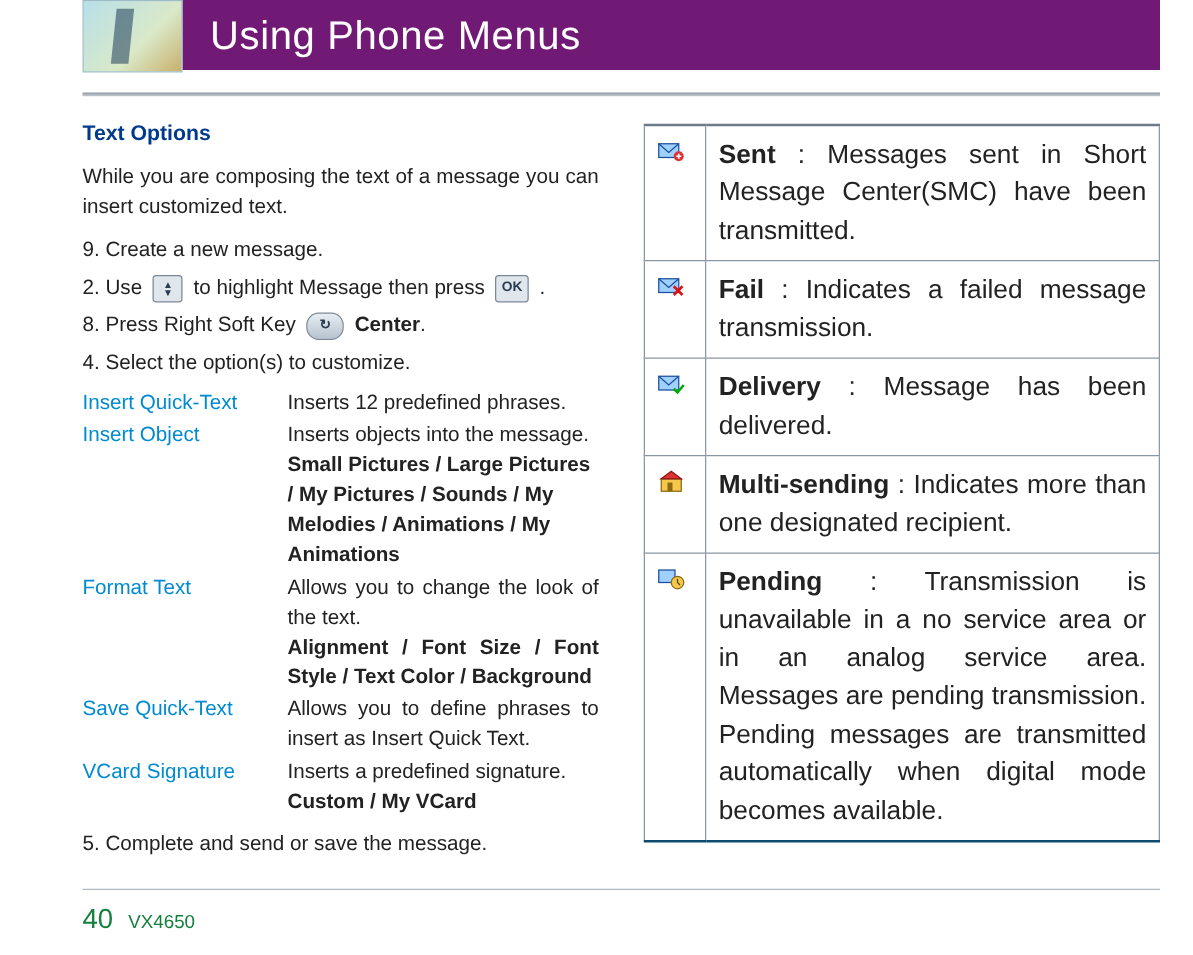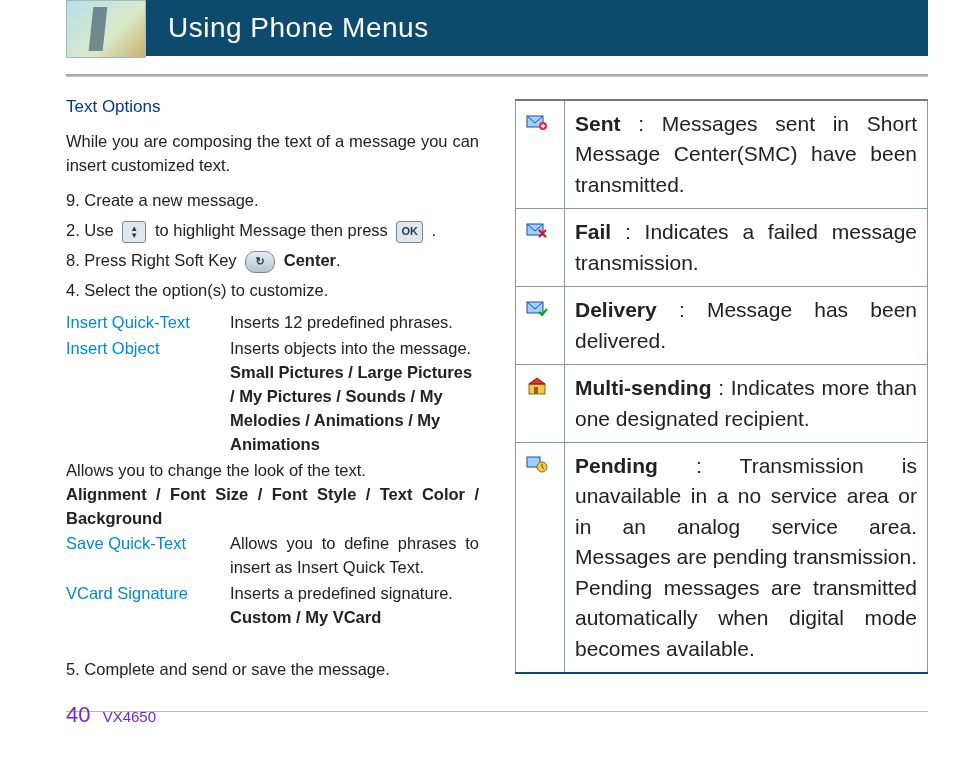--- a/index.html
+++ b/index.html
@@ -1,45 +1,45 @@
 <!DOCTYPE html>
 <html><head>
 <meta charset="utf-8">
 <style>
   html,body{margin:0;padding:0;background:#fff;font-family:"Helvetica Neue",Arial,sans-serif;color:#222;-webkit-font-smoothing:antialiased}
   .page{width:954px;height:764px;position:relative;box-sizing:border-box;padding:0 26px 0 26px}
   .hdr{display:flex;align-items:stretch;height:56px;margin-left:40px}
   .hdr-img{width:78px;height:56px;background:linear-gradient(135deg,#b7dfe9 0%,#d9e9c8 60%,#c9b06c 100%);border:1px solid #9bbcc5;position:relative;overflow:hidden}
   .hdr-img::after{content:"";position:absolute;left:24px;top:6px;width:14px;height:44px;background:rgba(30,60,90,.55);transform:skewX(-6deg)}
-  .hdr-bar{flex:1;background:#0c4a6e;display:flex;align-items:center;padding-left:22px;color:#fff;font-size:28px;letter-spacing:.5px;font-weight:400}
+  .hdr-bar{flex:1;background:#701a75;display:flex;align-items:center;padding-left:22px;color:#fff;font-size:32px;letter-spacing:.5px;font-weight:400}
   .rule{margin:18px 0 14px 40px;height:3px;background:linear-gradient(#8d99a6,#c8cdd3)}
   .cols{display:flex;margin-left:40px}
   .col{width:430px;font-size:16.5px;line-height:1.45;color:#222}
   .col.left{margin-right:36px}
-  .h{color:#003a8c;font-weight:400;font-size:17px;margin:4px 0 10px}
+  .h{color:#003a8c;font-weight:700;font-size:17px;margin:4px 0 10px}
   .intro{text-align:justify;margin-bottom:12px}
   .step{margin:6px 0}
   .ico{display:inline-flex;align-items:center;justify-content:center;vertical-align:middle;height:20px;background:#dfe6ec;border:1px solid #7b8896;border-radius:3px;font-size:11px;font-weight:700;color:#2a3a50;padding:0 4px;margin:0 4px}
   .ico.nav{flex-direction:column;width:22px;line-height:7px;padding:0}
   .ico.nav span{font-size:8px}
   .ico.soft{width:20px;border-radius:10px;background:linear-gradient(#e8eef3,#b6c2ce)}
   .b{font-weight:700}
-  .opts{margin:8px 0 28px}
+  .opts{margin:8px 0 10px}
   .optrow{display:flex;margin:2px 0}
   .optlabel{color:#008ad1;width:164px;flex:none}
   .optdesc{flex:1}
   .optdesc.jus{text-align:justify}
   table.ref{width:100%;border-collapse:collapse;margin-top:8px}
   table.ref td{border:1px solid #8a97a4;padding:8px 10px;vertical-align:top;font-size:21px;text-align:justify}
   table.ref tr:first-child td{border-top:2px solid #6d7b89}
   table.ref tr:last-child td{border-bottom:2px solid #0c4a6e}
   .icell{width:28px;text-align:center;padding:6px 4px}
   .mi{display:inline-block;width:22px;height:18px;position:relative}
   .mi svg{width:22px;height:18px}
-  .footer{position:absolute;left:66px;bottom:36px;font-size:15px;color:#6d28d9}
+  .footer{position:absolute;left:66px;bottom:16px;font-size:15px;color:#15803d}
   .footer .pn{font-size:22px;font-weight:400;margin-right:8px}
   .footer-rule{position:absolute;left:66px;right:26px;bottom:52px;height:1px;background:#b0b8c2}
 </style>
 </head>
 <body>
 
 <div class="page">
 
   <div class="hdr">
     <div class="hdr-img"></div>
@@ -80,20 +80,21 @@
           <div class="optdesc">Inserts 12 predefined phrases.</div>
         </div>
         <div class="optrow">
           <div class="optlabel">Insert Object</div>
           <div class="optdesc">
             <span>Inserts objects into the message.</span><br>
             <span class="b">Small Pictures / Large Pictures / My Pictures / Sounds / My Melodies / Animations / My Animations</span>
           </div>
         </div>
         <div class="optrow">
+          <div class="optlabel">Format Text</div>
           <div class="optdesc jus">
             <span>Allows you to change the look of the text.</span><br>
             <span class="b">Alignment / Font Size / Font Style / Text Color / Background</span>
           </div>
         </div>
         <div class="optrow">
           <div class="optlabel">Save Quick-Text</div>
           <div class="optdesc jus">Allows you to define phrases to insert as Insert Quick Text.</div>
         </div>
         <div class="optrow">

